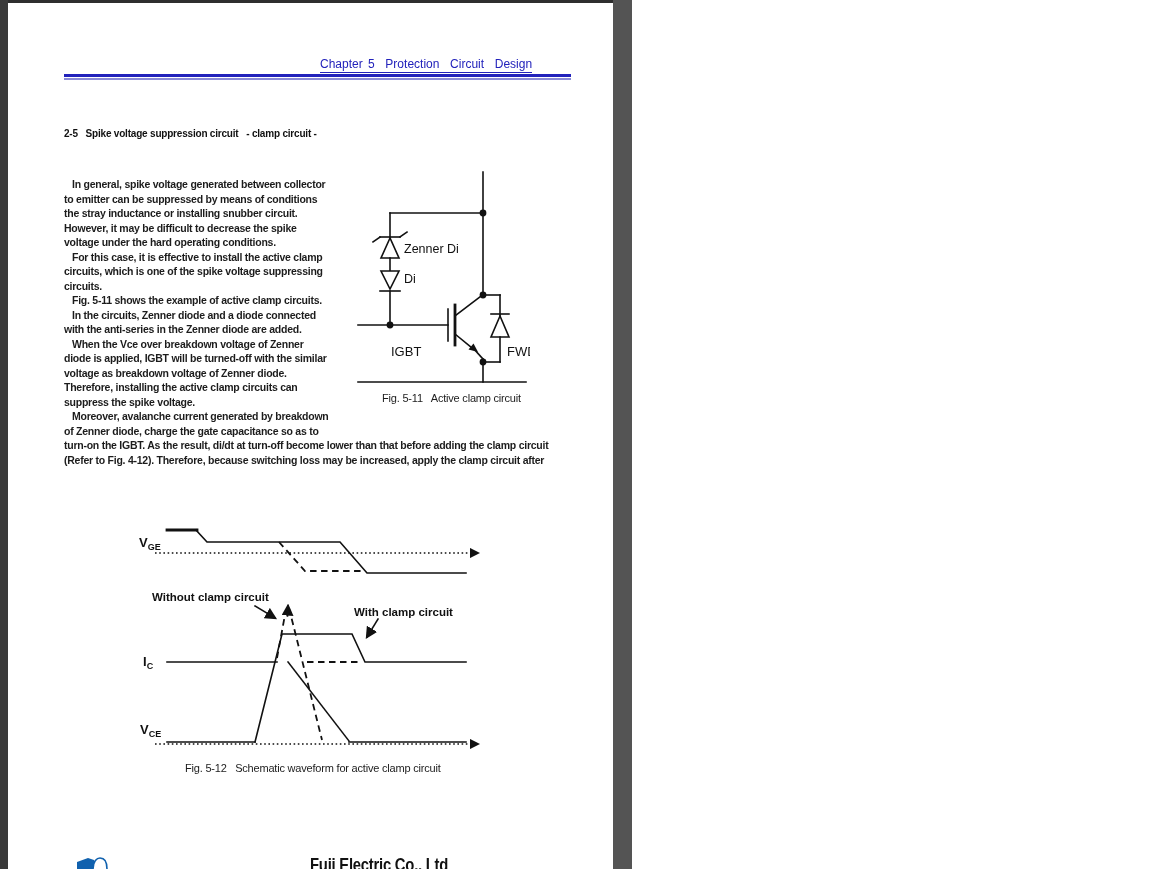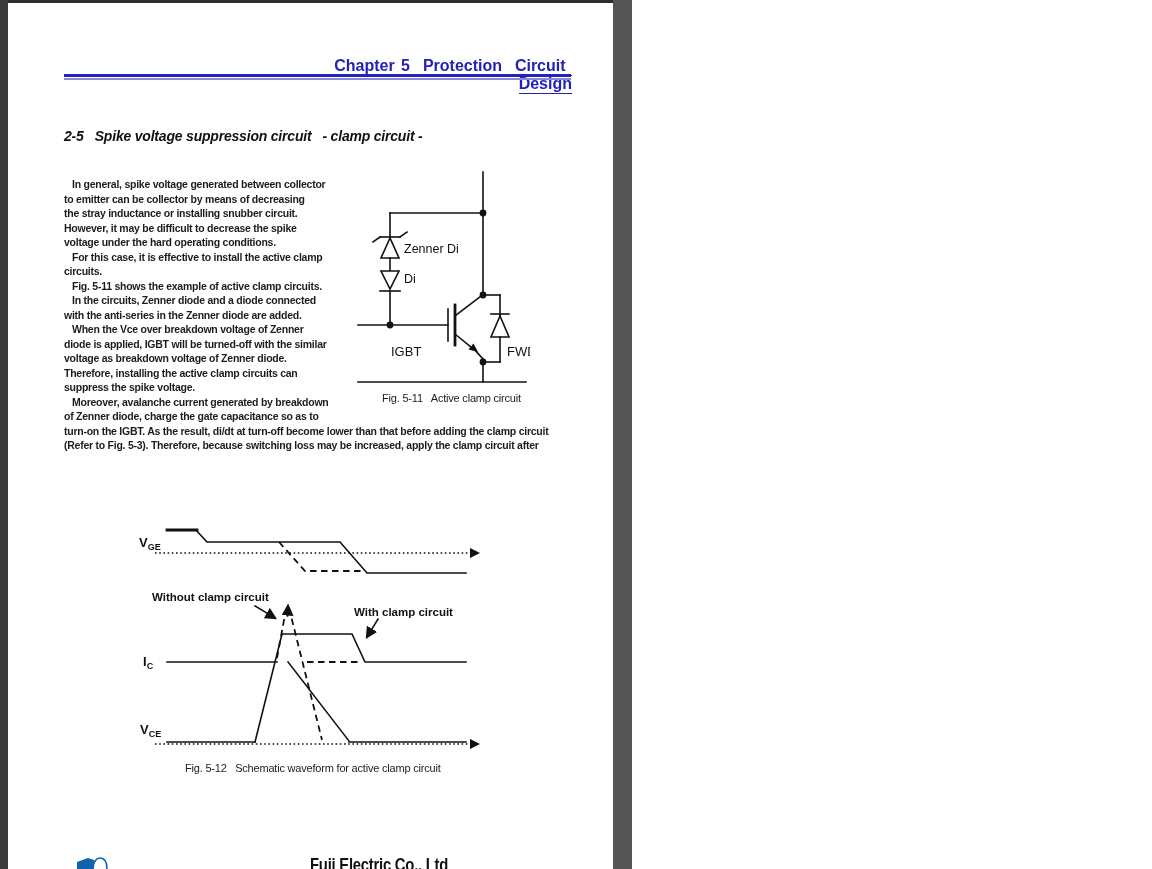--- a/index.html
+++ b/index.html
@@ -9,30 +9,30 @@
     font-family:"Liberation Sans","DejaVu Sans",sans-serif;
     color:#1c1c1c;
   }
   .abs{position:absolute;}
   .page{left:8px;top:3px;width:605px;height:866px;background:#fff;}
   .strip-top{left:0;top:0;width:632px;height:3px;background:#2e2e2e;}
   .strip-left{left:0;top:0;width:8px;height:869px;background:#3a3a3a;}
   .strip-right{left:613px;top:0;width:19px;height:869px;background:#545454;}
 
   .chapter-head{
-    left:320px;top:57px;width:252px;text-align:right;
-    font-size:16px;font-weight:bold;color:#2222bb;word-spacing:2px;
+    left:320px;top:57px;width:252px;
+    font-size:12px;font-weight:normal;color:#2222bb;word-spacing:2px;
   }
   .chapter-head span{border-bottom:1.5px solid #2222bb;padding-bottom:1px;}
   .rule-thick{left:64px;top:73.5px;width:507px;height:3.2px;background:#2222bb;}
   .rule-thin{left:64px;top:78px;width:507px;height:1.6px;background:#8a8ad8;}
 
   .section-title{
-    left:64px;top:128px;font-size:14px;font-weight:bold;color:#111;
-    letter-spacing:-0.2px;white-space:nowrap;font-style:italic;
+    left:64px;top:128px;font-size:10px;font-weight:bold;color:#111;
+    letter-spacing:-0.2px;white-space:nowrap;
   }
   .bodytext{
     left:64px;top:177px;font-size:10.5px;line-height:14.5px;
     letter-spacing:-0.25px;white-space:nowrap;color:#1c1c1c;font-weight:bold;
   }
   .caption{font-size:11px;letter-spacing:-0.2px;white-space:nowrap;color:#1c1c1c;}
   .cap1{left:382px;top:392px;}
   .cap2{left:185px;top:762px;}
 
   svg text{font-family:"Liberation Sans","DejaVu Sans",sans-serif;fill:#111;}
@@ -59,38 +59,39 @@
 <div class="abs chapter-head">
   <span>Chapter 5 &nbsp;Protection&nbsp; Circuit&nbsp; Design</span>
 </div>
 <div class="abs rule-thick"></div>
 <div class="abs rule-thin"></div>
 
 <div class="abs section-title">2-5&nbsp;&nbsp; Spike voltage suppression circuit &nbsp;&nbsp;- clamp circuit -</div>
 
 <div class="abs bodytext">
   <div>&nbsp;&nbsp;&nbsp;In general, spike voltage generated between collector</div>
-  <div>to emitter can be collector by means of decreasing</div>
+  <div>to emitter can be suppressed by means of conditions</div>
   <div>the stray inductance or installing snubber circuit.</div>
   <div>However, it may be difficult to decrease the spike</div>
   <div>voltage under the hard operating conditions.</div>
   <div>&nbsp;&nbsp;&nbsp;For this case, it is effective to install the active clamp</div>
+  <div>circuits, which is one of the spike voltage suppressing</div>
   <div>circuits.</div>
   <div>&nbsp;&nbsp;&nbsp;Fig. 5-11 shows the example of active clamp circuits.</div>
   <div>&nbsp;&nbsp;&nbsp;In the circuits, Zenner diode and a diode connected</div>
   <div>with the anti-series in the Zenner diode are added.</div>
   <div>&nbsp;&nbsp;&nbsp;When the Vce over breakdown voltage of Zenner</div>
   <div>diode is applied, IGBT will be turned-off with the similar</div>
   <div>voltage as breakdown voltage of Zenner diode.</div>
   <div>Therefore, installing the active clamp circuits can</div>
   <div>suppress the spike voltage.</div>
   <div>&nbsp;&nbsp;&nbsp;Moreover, avalanche current generated by breakdown</div>
   <div>of Zenner diode, charge the gate capacitance so as to</div>
   <div>turn-on the IGBT. As the result, di/dt at turn-off become lower than that before adding the clamp circuit</div>
-  <div>(Refer to Fig. 5-3). Therefore, because switching loss may be increased, apply the clamp circuit after</div>
+  <div>(Refer to Fig. 4-12). Therefore, because switching loss may be increased, apply the clamp circuit after</div>
 </div>
 
 <svg class="abs" style="left:350px;top:168px;" width="180" height="222" viewBox="350 168 180 222">
   <g>
     <line class="ln" x1="483" y1="172" x2="483" y2="295"></line>
     <line class="ln" x1="390" y1="213" x2="483" y2="213"></line>
     <line class="ln" x1="390" y1="213" x2="390" y2="237"></line>
   </g>
   <g>
     <line class="ln" x1="380" y1="237" x2="400" y2="237"></line>

